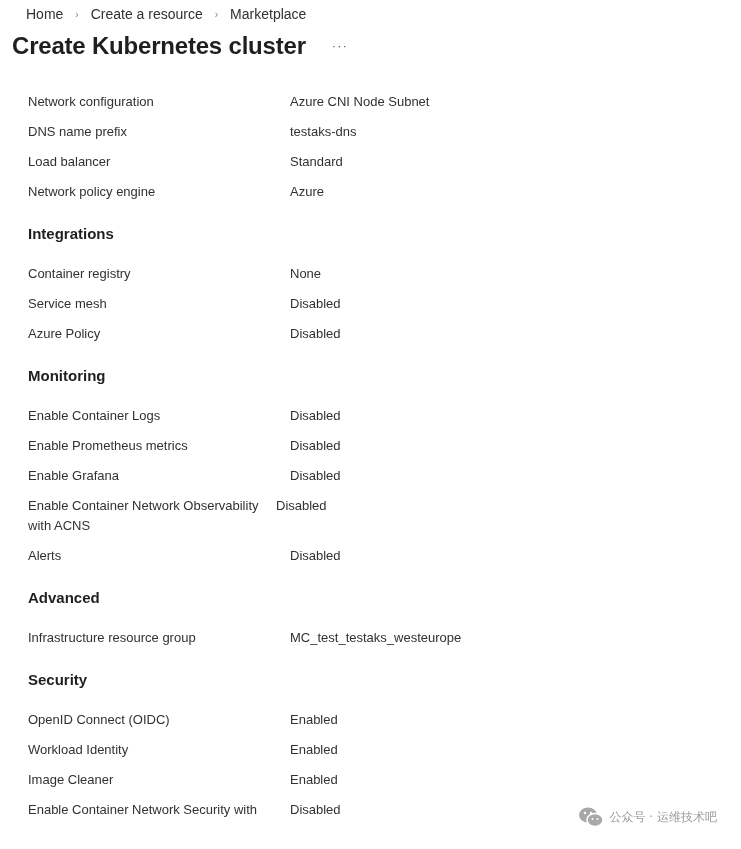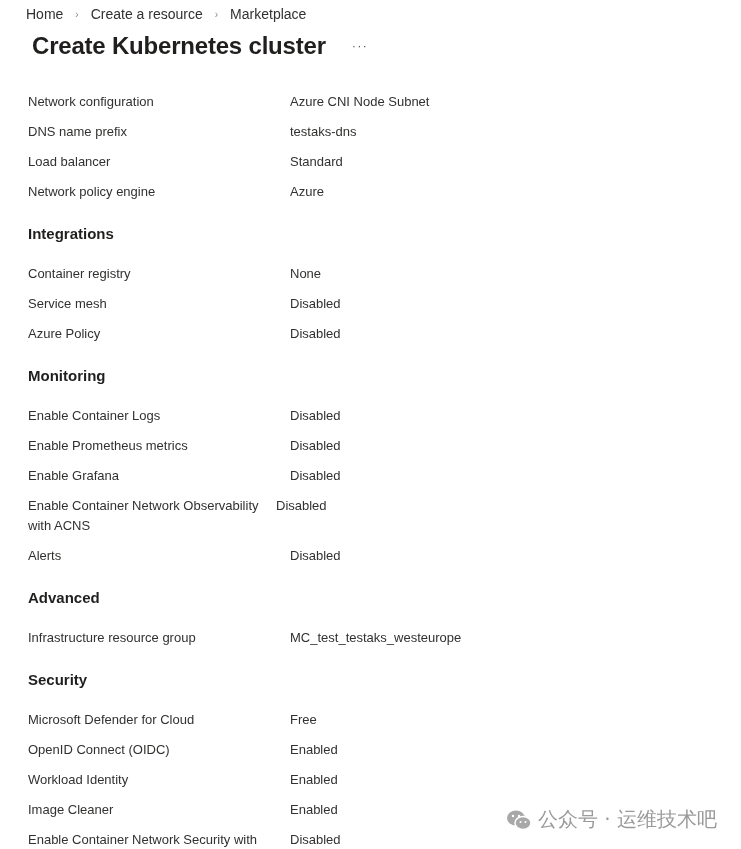--- a/index.html
+++ b/index.html
@@ -1,31 +1,31 @@
 <!DOCTYPE html>
 <html><head>
 <meta charset="utf-8">
 <style>
   html, body { margin:0; padding:0; background:#ffffff; }
   body { width:741px; height:849px; overflow:hidden; position:relative;
          font-family:"Liberation Sans", "DejaVu Sans", sans-serif; color:#323130; }
   .breadcrumb { position:absolute; left:26px; top:6px; display:flex; align-items:center;
                 font-size:14px; color:#323130;text-align:right; }
   .breadcrumb .sep { color:#8a8886; font-size:10px; margin:0 12px; }
-  .title-row { position:absolute; left:32px; top:32px; display:flex; align-items:center; }
+  .title-row { position:absolute; left:12px; top:32px; display:flex; align-items:center; }
   .page-title { font-size:24px; font-weight:600; color:#201f1e; letter-spacing:-0.2px; }
   .more { margin-left:26px; color:#605e5c; font-size:13px; letter-spacing:1px; margin-top:-2px; cursor:pointer; }
   .content { position:absolute; left:28px; top:92px; width:700px; }
   .row { display:flex; font-size:13px; line-height:20px; margin-bottom:10px; }
   .row .label { width:250px; color:#323130; }
   .row .value { color:#323130;margin-left:12px; }
   .section-title { font-size:15px; font-weight:700; color:#201f1e; margin:2px 0 20px 0; line-height:20px; }
   .gap { height:10px; }
   .watermark { position:absolute; right:24px; top:806px; display:flex; align-items:center;
-               color:#9a9a9a; font-size:20px; font-family:"DejaVu Sans", sans-serif; }
+               color:#9a9a9a; font-size:12px; font-family:"DejaVu Sans", sans-serif; }
   .watermark svg { margin-right:6px; }
 </style>
 </head>
 <body>
 
 <div class="breadcrumb">
   <span>Home</span>
   <span class="sep">›</span>
   <span>Create a resource</span>
   <span class="sep">›</span>
@@ -96,24 +96,20 @@
   <div class="gap"></div>
   <div class="section-title">Advanced</div>
   <div class="row">
       <span class="label">Infrastructure resource group</span>
       <span class="value">MC_test_testaks_westeurope</span>
     </div>
 
   <div class="gap"></div>
   <div class="section-title">Security</div>
   <div class="row">
-      <span class="label">Microsoft Defender for Cloud</span>
-      <span class="value">Free</span>
-    </div>
-  <div class="row">
       <span class="label">OpenID Connect (OIDC)</span>
       <span class="value">Enabled</span>
     </div>
   <div class="row">
       <span class="label">Workload Identity</span>
       <span class="value">Enabled</span>
     </div>
   <div class="row">
       <span class="label">Image Cleaner</span>
       <span class="value">Enabled</span>

